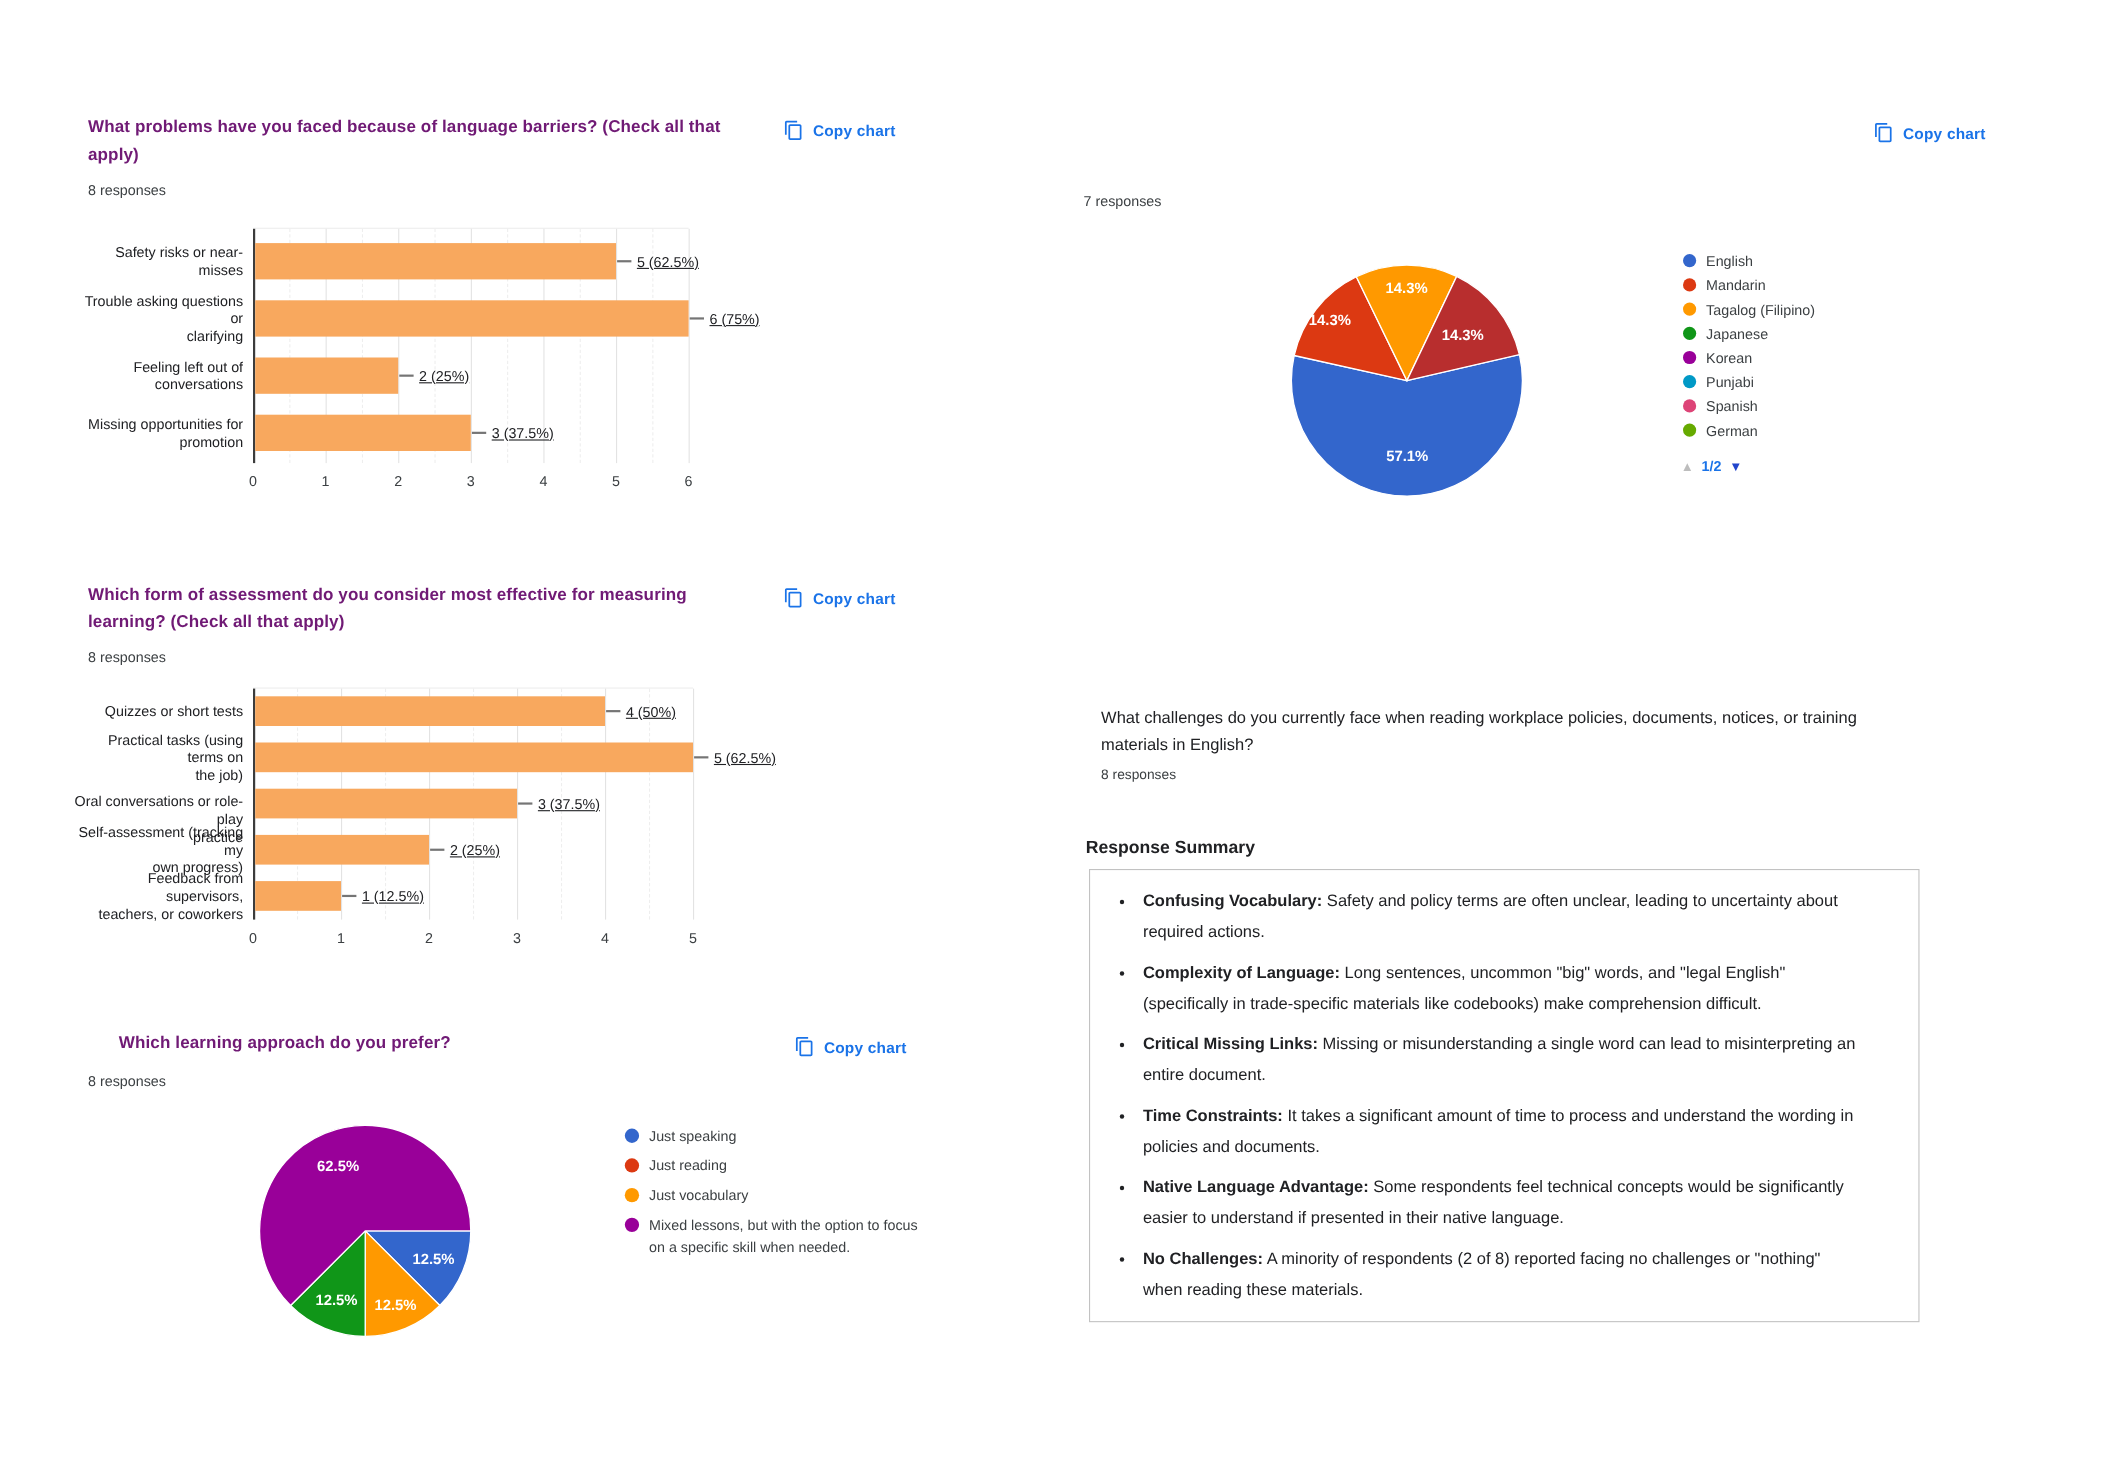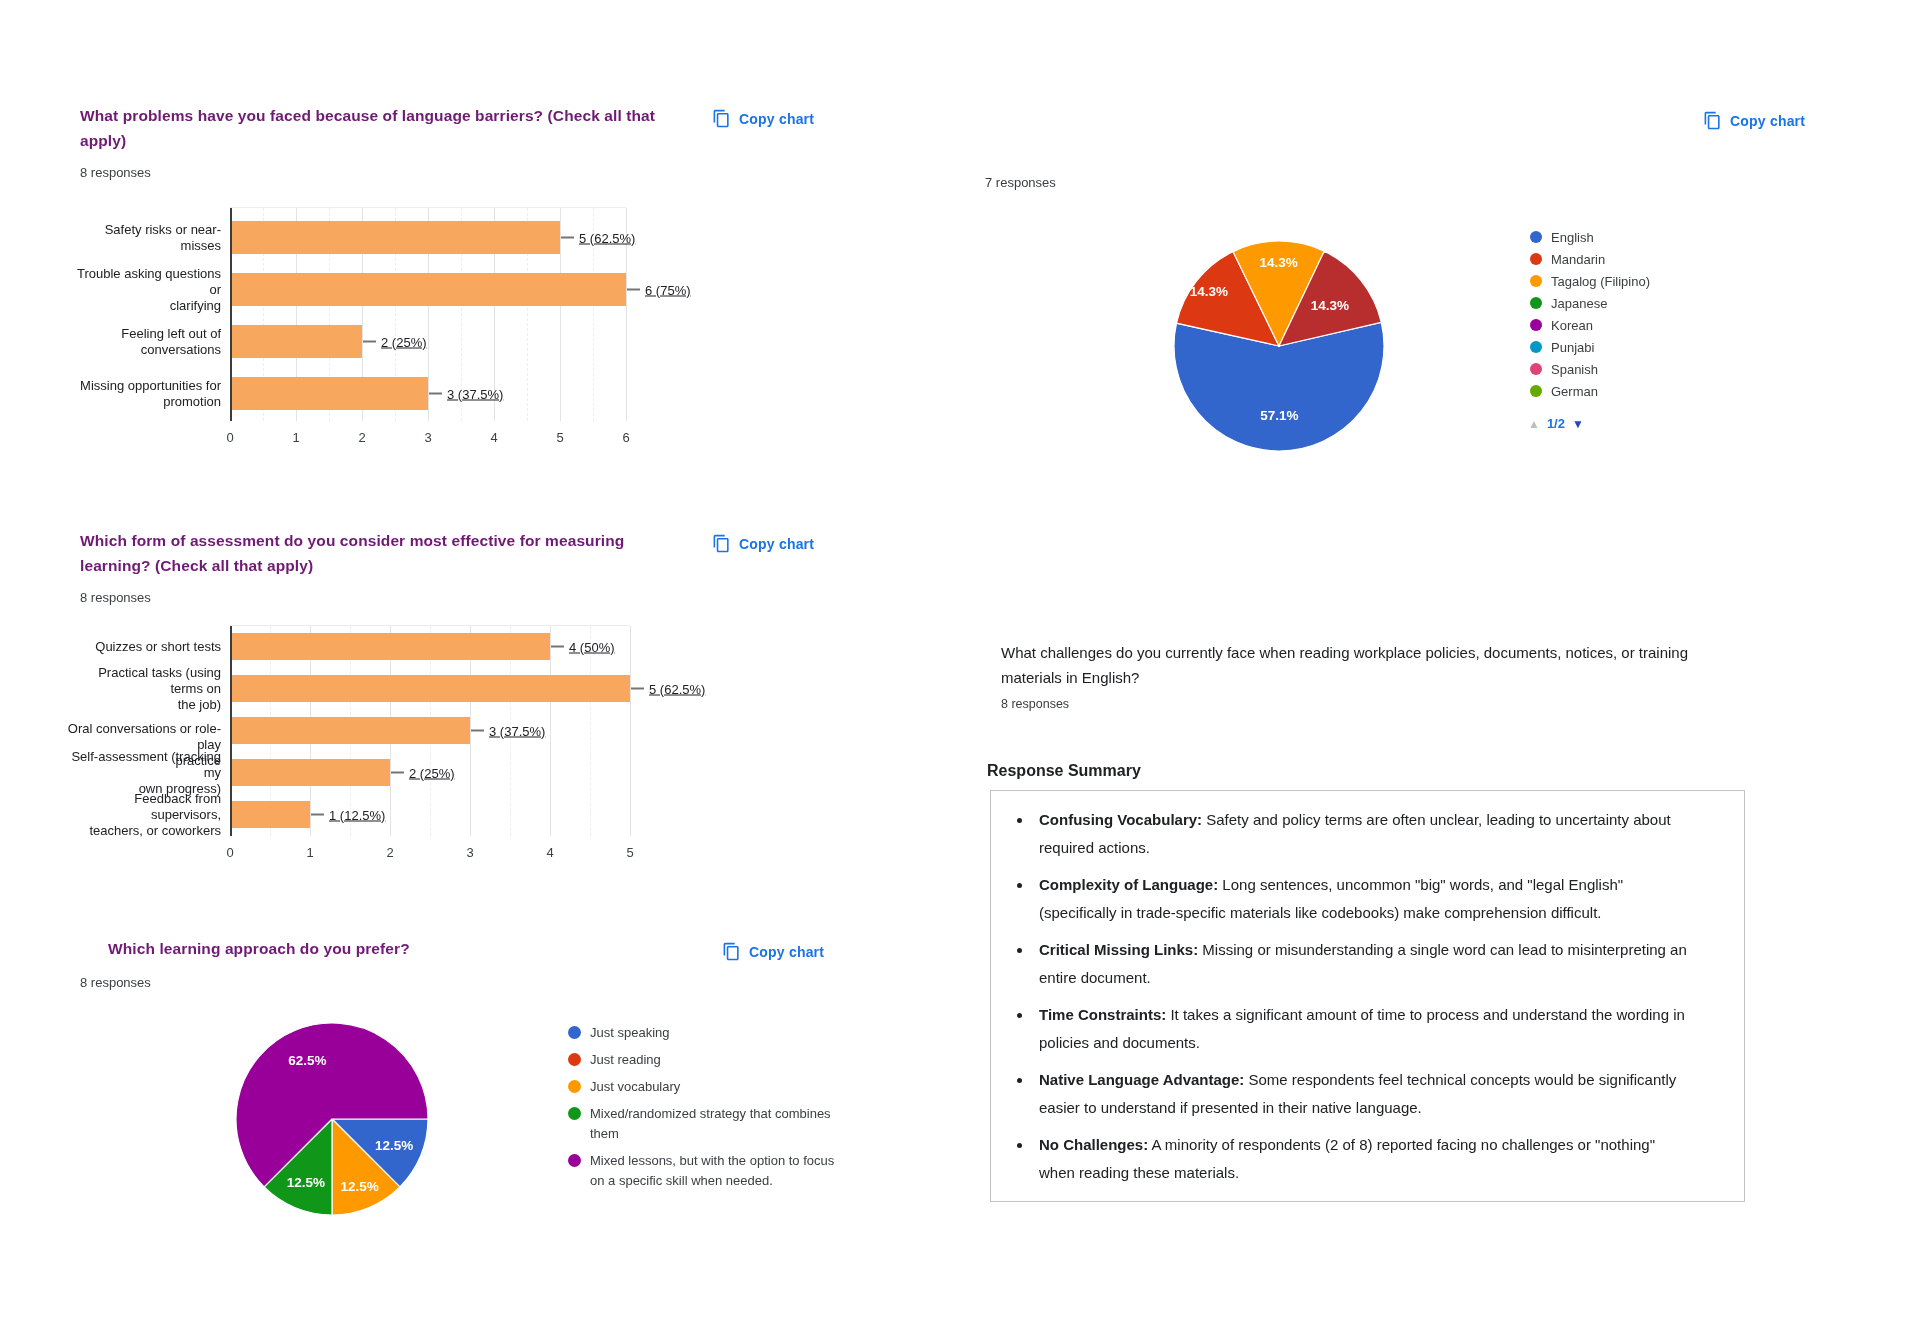--- a/index.html
+++ b/index.html
@@ -200,24 +200,20 @@
         </div>
         <div class="litem">
           <div class="ldot" style="background: rgb(220, 57, 18);"></div>
           <div class="ltxt">Just reading</div>
         </div>
         <div class="litem">
           <div class="ldot" style="background: rgb(255, 153, 0);"></div>
           <div class="ltxt">Just vocabulary</div>
         </div>
         <div class="litem">
-          <div class="ldot" style="background: rgb(16, 150, 24);"></div>
-          <div class="ltxt">Mixed/randomized strategy that combines them</div>
-        </div>
-        <div class="litem">
           <div class="ldot" style="background: rgb(153, 0, 153);"></div>
           <div class="ltxt">Mixed lessons, but with the option to focus on a specific skill when needed.</div>
         </div>
       </div>
   </section>
 
   <section class="block" id="block-training" style="left:985px;top:103px;width:910px;height:370px;">
     <button class="copy-btn" style="left:712px;top:4px;">
       <svg class="copy-ic" viewBox="0 0 24 24">
           <path d="M16 1H4c-1.1 0-2 .9-2 2v14h2V3h12V1zm3 4H8c-1.1 0-2 .9-2 2v14c0 1.1.9 2 2 2h11c1.1 0 2-.9 2-2V7c0-1.1-.9-2-2-2zm0 16H8V7h11v14z"></path>

